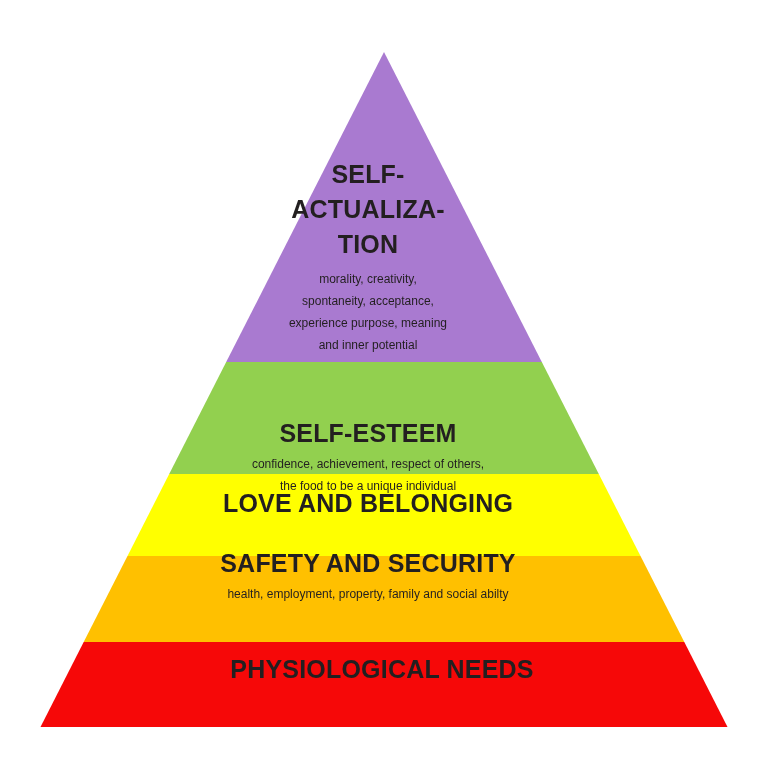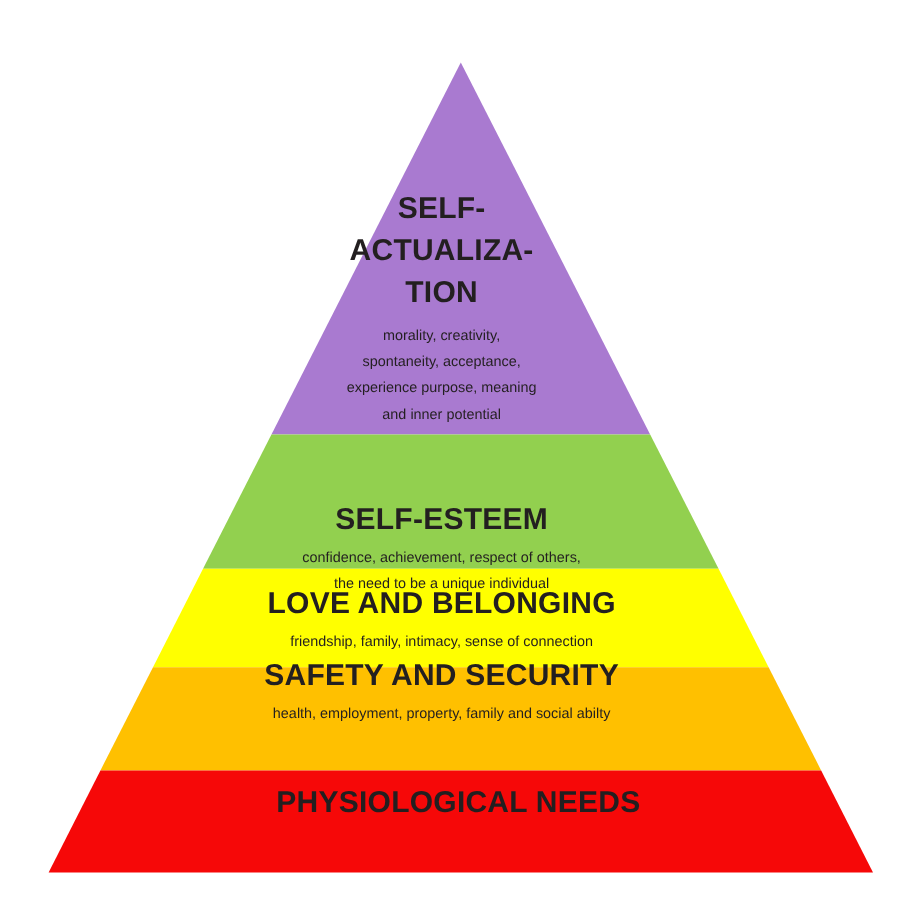--- a/index.html
+++ b/index.html
@@ -68,26 +68,25 @@
 TION</div>
     <div class="level-desc">morality, creativity,
 spontaneity, acceptance,
 experience purpose, meaning
 and inner potential</div>
   </div>
 
   <div class="level-text lt-1">
     <div class="level-heading">SELF-ESTEEM</div>
     <div class="level-desc">confidence, achievement, respect of others,
-the need to be a unique individual</div>
+the food to be a unique individual</div>
   </div>
 
   <div class="level-text lt-2">
     <div class="level-heading">LOVE AND BELONGING</div>
-    <div class="level-desc">friendship, family, intimacy, sense of connection</div>
   </div>
 
   <div class="level-text lt-3">
     <div class="level-heading">SAFETY AND SECURITY</div>
     <div class="level-desc">health, employment, property, family and social abilty</div>
   </div>
 
   <div class="level-text lt-4">
     <div class="level-heading">PHYSIOLOGICAL NEEDS</div>
   </div>

